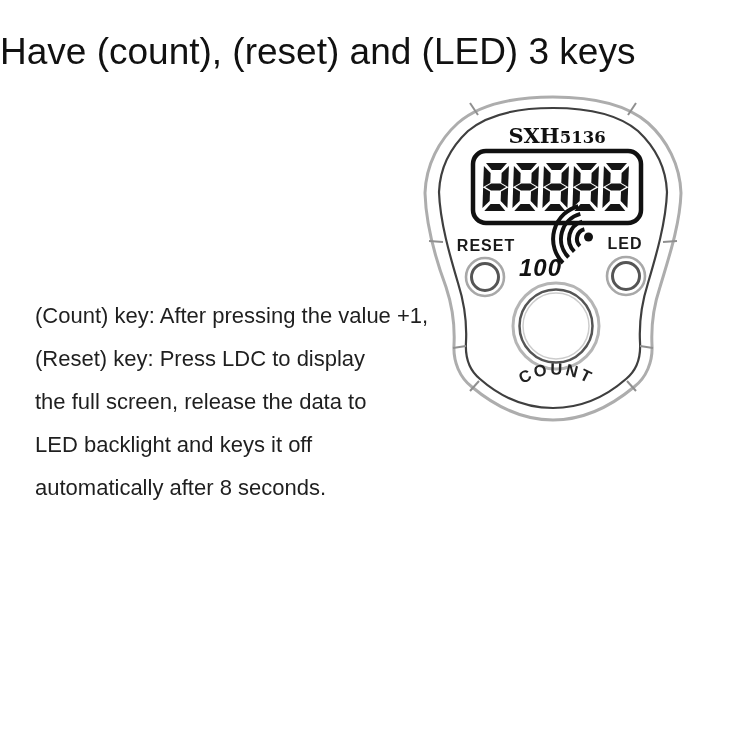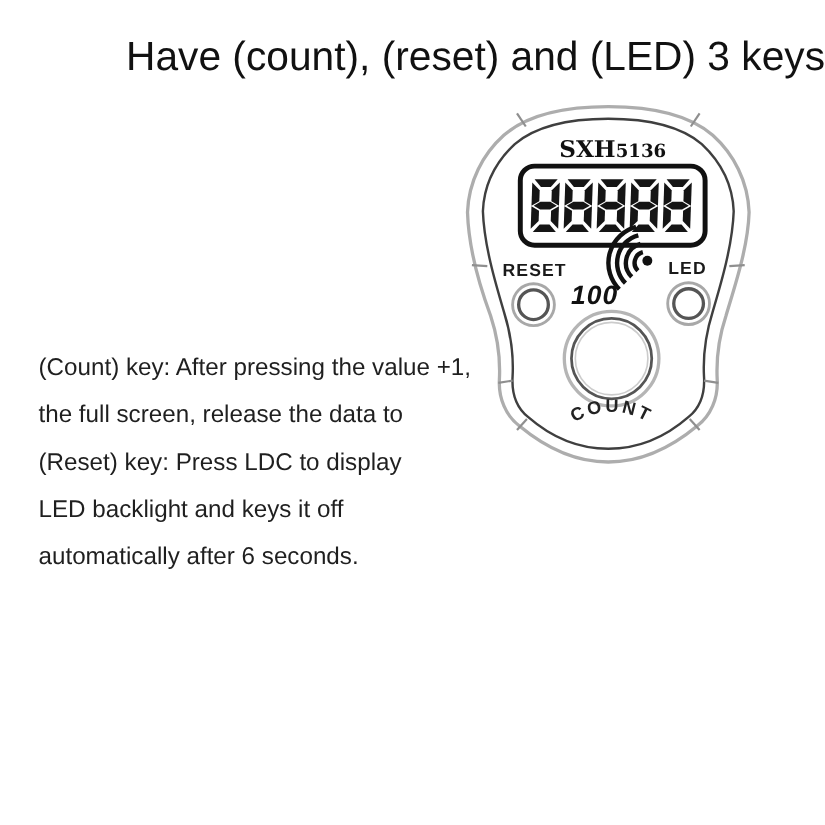--- a/index.html
+++ b/index.html
@@ -2,26 +2,26 @@
 <html><head>
 <meta charset="utf-8">
 <style>
   html,body{margin:0;padding:0;background:#ffffff;}
   body{
     width:750px;height:750px;position:relative;overflow:hidden;
     font-family:"Liberation Sans","DejaVu Sans",sans-serif;color:#1a1a1a;
   }
   .title{
     position:absolute;top:26px;left:0;width:750px;height:52px;
-    font-size:37px;line-height:52px;text-align:right;color:#111;
+    font-size:37px;line-height:52px;text-align:left;color:#111;
     letter-spacing:0px;white-space:nowrap;
   }
   .device{position:absolute;left:420px;top:90px;width:270px;height:340px;}
   .desc{
-    position:absolute;left:35px;top:312px;width:418px;
+    position:absolute;left:35px;top:294px;width:418px;
     font-size:22px;line-height:43px;color:#1f1f1f;
   }
   .desc .line{white-space:nowrap;}
   svg text{font-family:"Liberation Sans","DejaVu Sans",sans-serif;}
   .brand-text{font-family:"DejaVu Serif","Liberation Serif",serif;font-weight:bold;fill:#111;}
   .btn-label{font-weight:bold;fill:#1a1a1a;letter-spacing:1px;font-size:16px;}
   .beep-num{font-weight:bold;font-style:italic;font-size:24px;fill:#111;letter-spacing:1px;}
   .count-label{font-weight:bold;font-size:16.5px;fill:#222;letter-spacing:2.5px;}
 </style>
 </head>
@@ -120,17 +120,17 @@
     <circle cx="136" cy="236" r="36.5" stroke="#555" stroke-width="2.5" fill="#fff"></circle>
     <circle cx="136" cy="236" r="33" stroke="#cccccc" stroke-width="1.5" fill="#fff"></circle>
   </g>
   <text class="count-label">
     <textPath href="#countArc" xlink:href="#countArc" startOffset="50%" text-anchor="middle">COUNT</textPath>
   </text>
 </svg>
 
 <div class="desc">
   <div class="line">(Count) key: After pressing the value +1,</div>
+  <div class="line">(Reset) key: Press LDC to display</div>
   <div class="line">the full screen, release the data to</div>
-  <div class="line">(Reset) key: Press LDC to display</div>
   <div class="line">LED backlight and keys it off</div>
-  <div class="line">automatically after 6 seconds.</div>
+  <div class="line">automatically after 8 seconds.</div>
 </div>
 
 </body></html>

